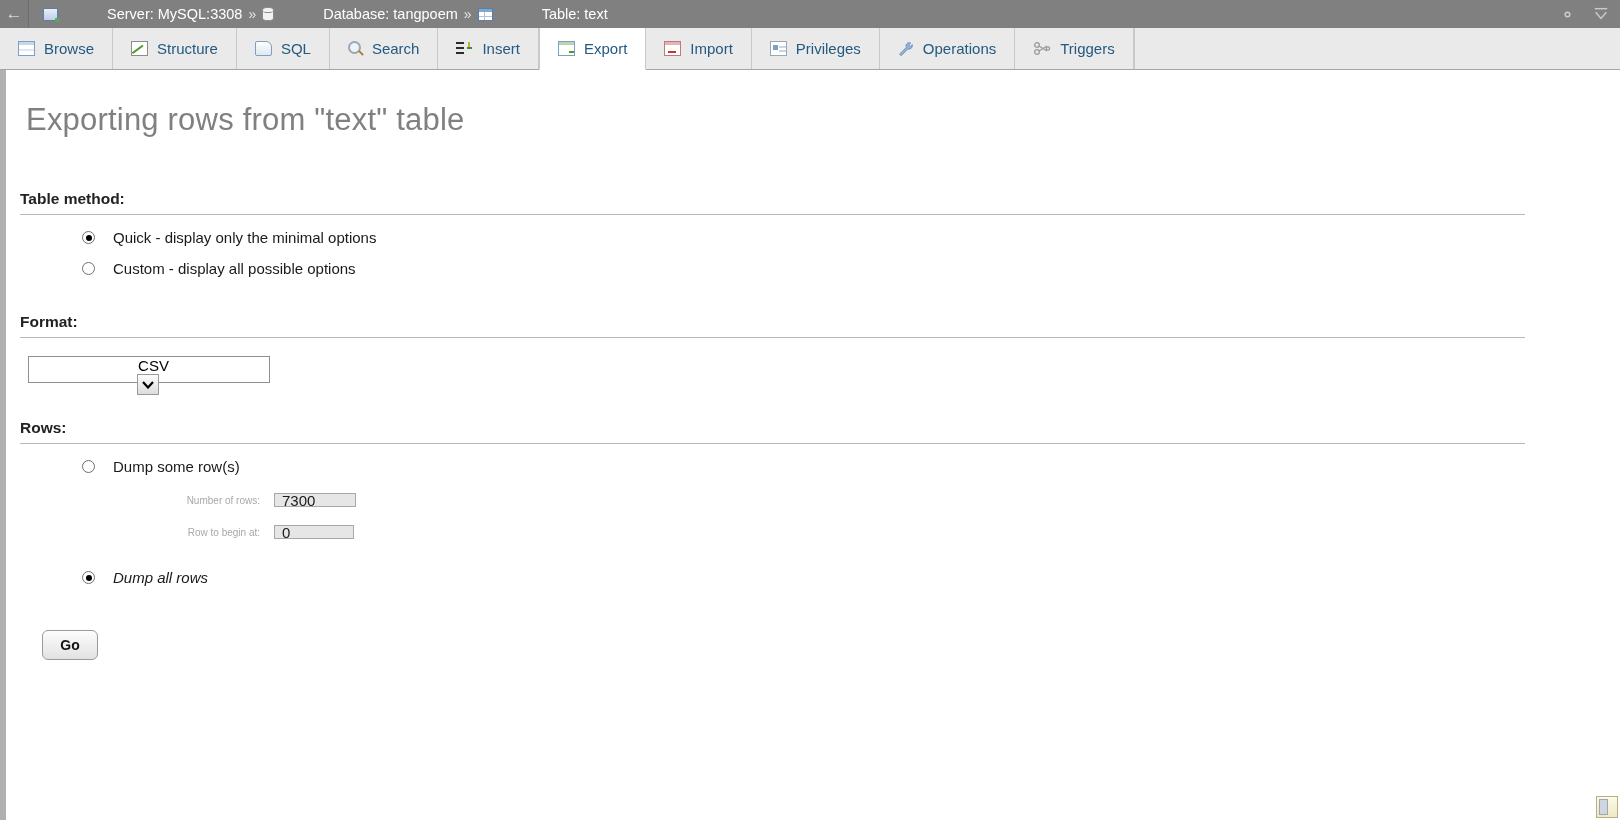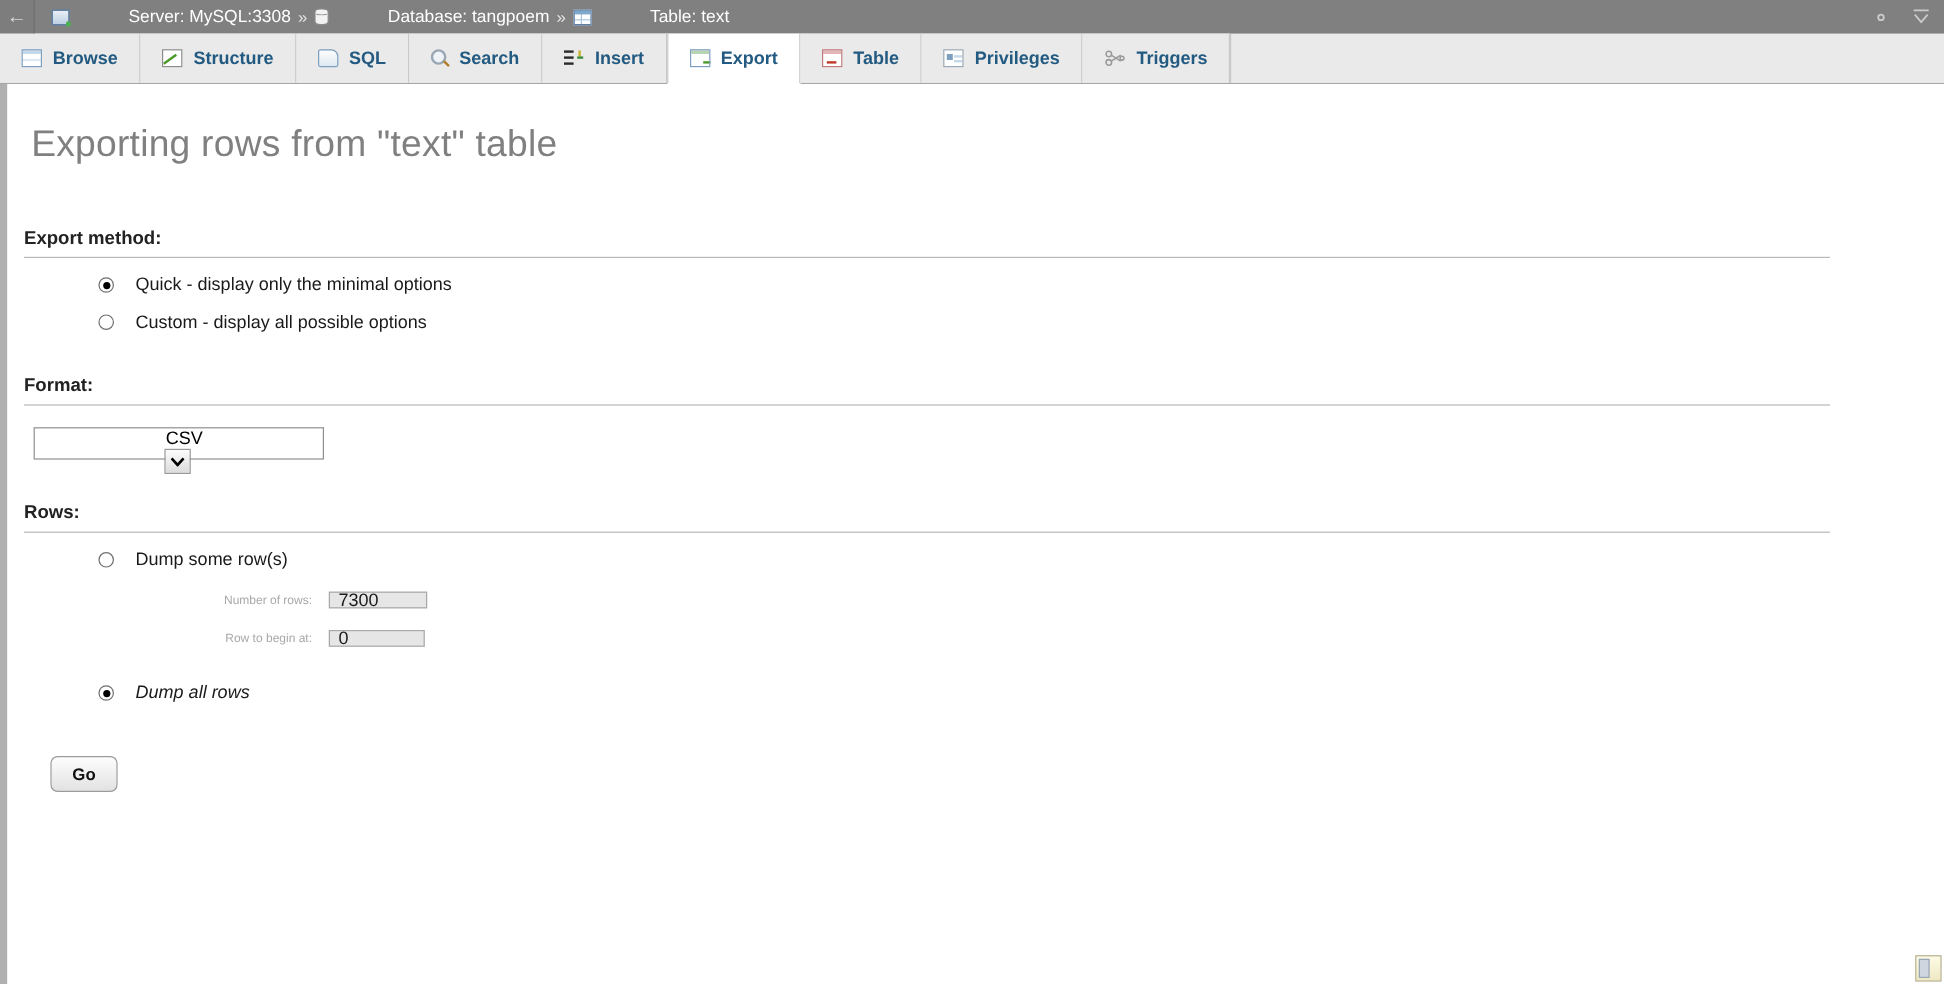--- a/index.html
+++ b/index.html
@@ -128,21 +128,21 @@
     display: flex;
     align-items: stretch;
     box-sizing: border-box;
   }
   .tab {
     display: flex;
     align-items: center;
     gap: 9px;
     padding: 0 18px;
     font-size: 15px;
-    font-weight: bold;
+    font-weight: normal;
     color: #235a81;
     background: #eaeaea;
     border-right: 1px solid #c9c9c9;
     cursor: pointer;
     box-sizing: border-box;
     position: relative;
   }
   .tab.active {
     background: #ffffff;
     border-bottom: 1px solid #ffffff;
@@ -484,28 +484,36 @@
     <span>Insert</span>
   </div>
 
   <div class="tab active">
     <span class="ti ti-export"></span>
     <span>Export</span>
   </div>
 
   <div class="tab">
     <span class="ti ti-import"></span>
-    <span>Table</span>
+    <span>Import</span>
   </div>
 
   <div class="tab">
     <span class="ti ti-privileges"></span>
     <span>Privileges</span>
   </div>
 
+  <div class="tab">
+    <span class="ti ti-operations">
+      <svg width="16" height="16" viewBox="0 0 16 16">
+        <path d="M11.5 1.5a3.6 3.6 0 00-3.3 5l-6 6a1.1 1.1 0 001.6 1.6l6-6a3.6 3.6 0 004.4-4.6l-2 2-1.5-1.5 2-2a3.6 3.6 0 00-1.2-.5z" fill="#8fb4d9" stroke="#5b7fa8" stroke-width="0.7"></path>
+      </svg>
+    </span>
+    <span>Operations</span>
+  </div>
 
   <div class="tab">
     <span class="ti ti-triggers">
       <svg width="18" height="15" viewBox="0 0 18 15">
         <circle cx="4" cy="4" r="2.3" fill="none" stroke="#9a9a9a" stroke-width="1.3"></circle>
         <circle cx="4" cy="11" r="2.3" fill="none" stroke="#9a9a9a" stroke-width="1.3"></circle>
         <path d="M6 5 L14 10 M6 10 L14 5" stroke="#9a9a9a" stroke-width="1.3" fill="none"></path>
         <circle cx="15" cy="7.5" r="1.6" fill="none" stroke="#9a9a9a" stroke-width="1.3"></circle>
       </svg>
     </span>
@@ -513,21 +521,21 @@
   </div>
 
   <div class="tab-end-filler"></div>
 </div>
 
 <div id="page">
 
   <h1 id="page-title">Exporting rows from "text" table</h1>
 
   <div class="section" style="margin-top:52px;">
-    <div class="section-heading">Export method:</div>
+    <div class="section-heading">Table method:</div>
     <div class="section-rule"></div>
 
     <div class="radio-row">
       <span class="radio checked"></span>
       <span class="radio-label">Quick - display only the minimal options</span>
     </div>
 
     <div class="radio-row">
       <span class="radio"></span>
       <span class="radio-label">Custom - display all possible options</span>

